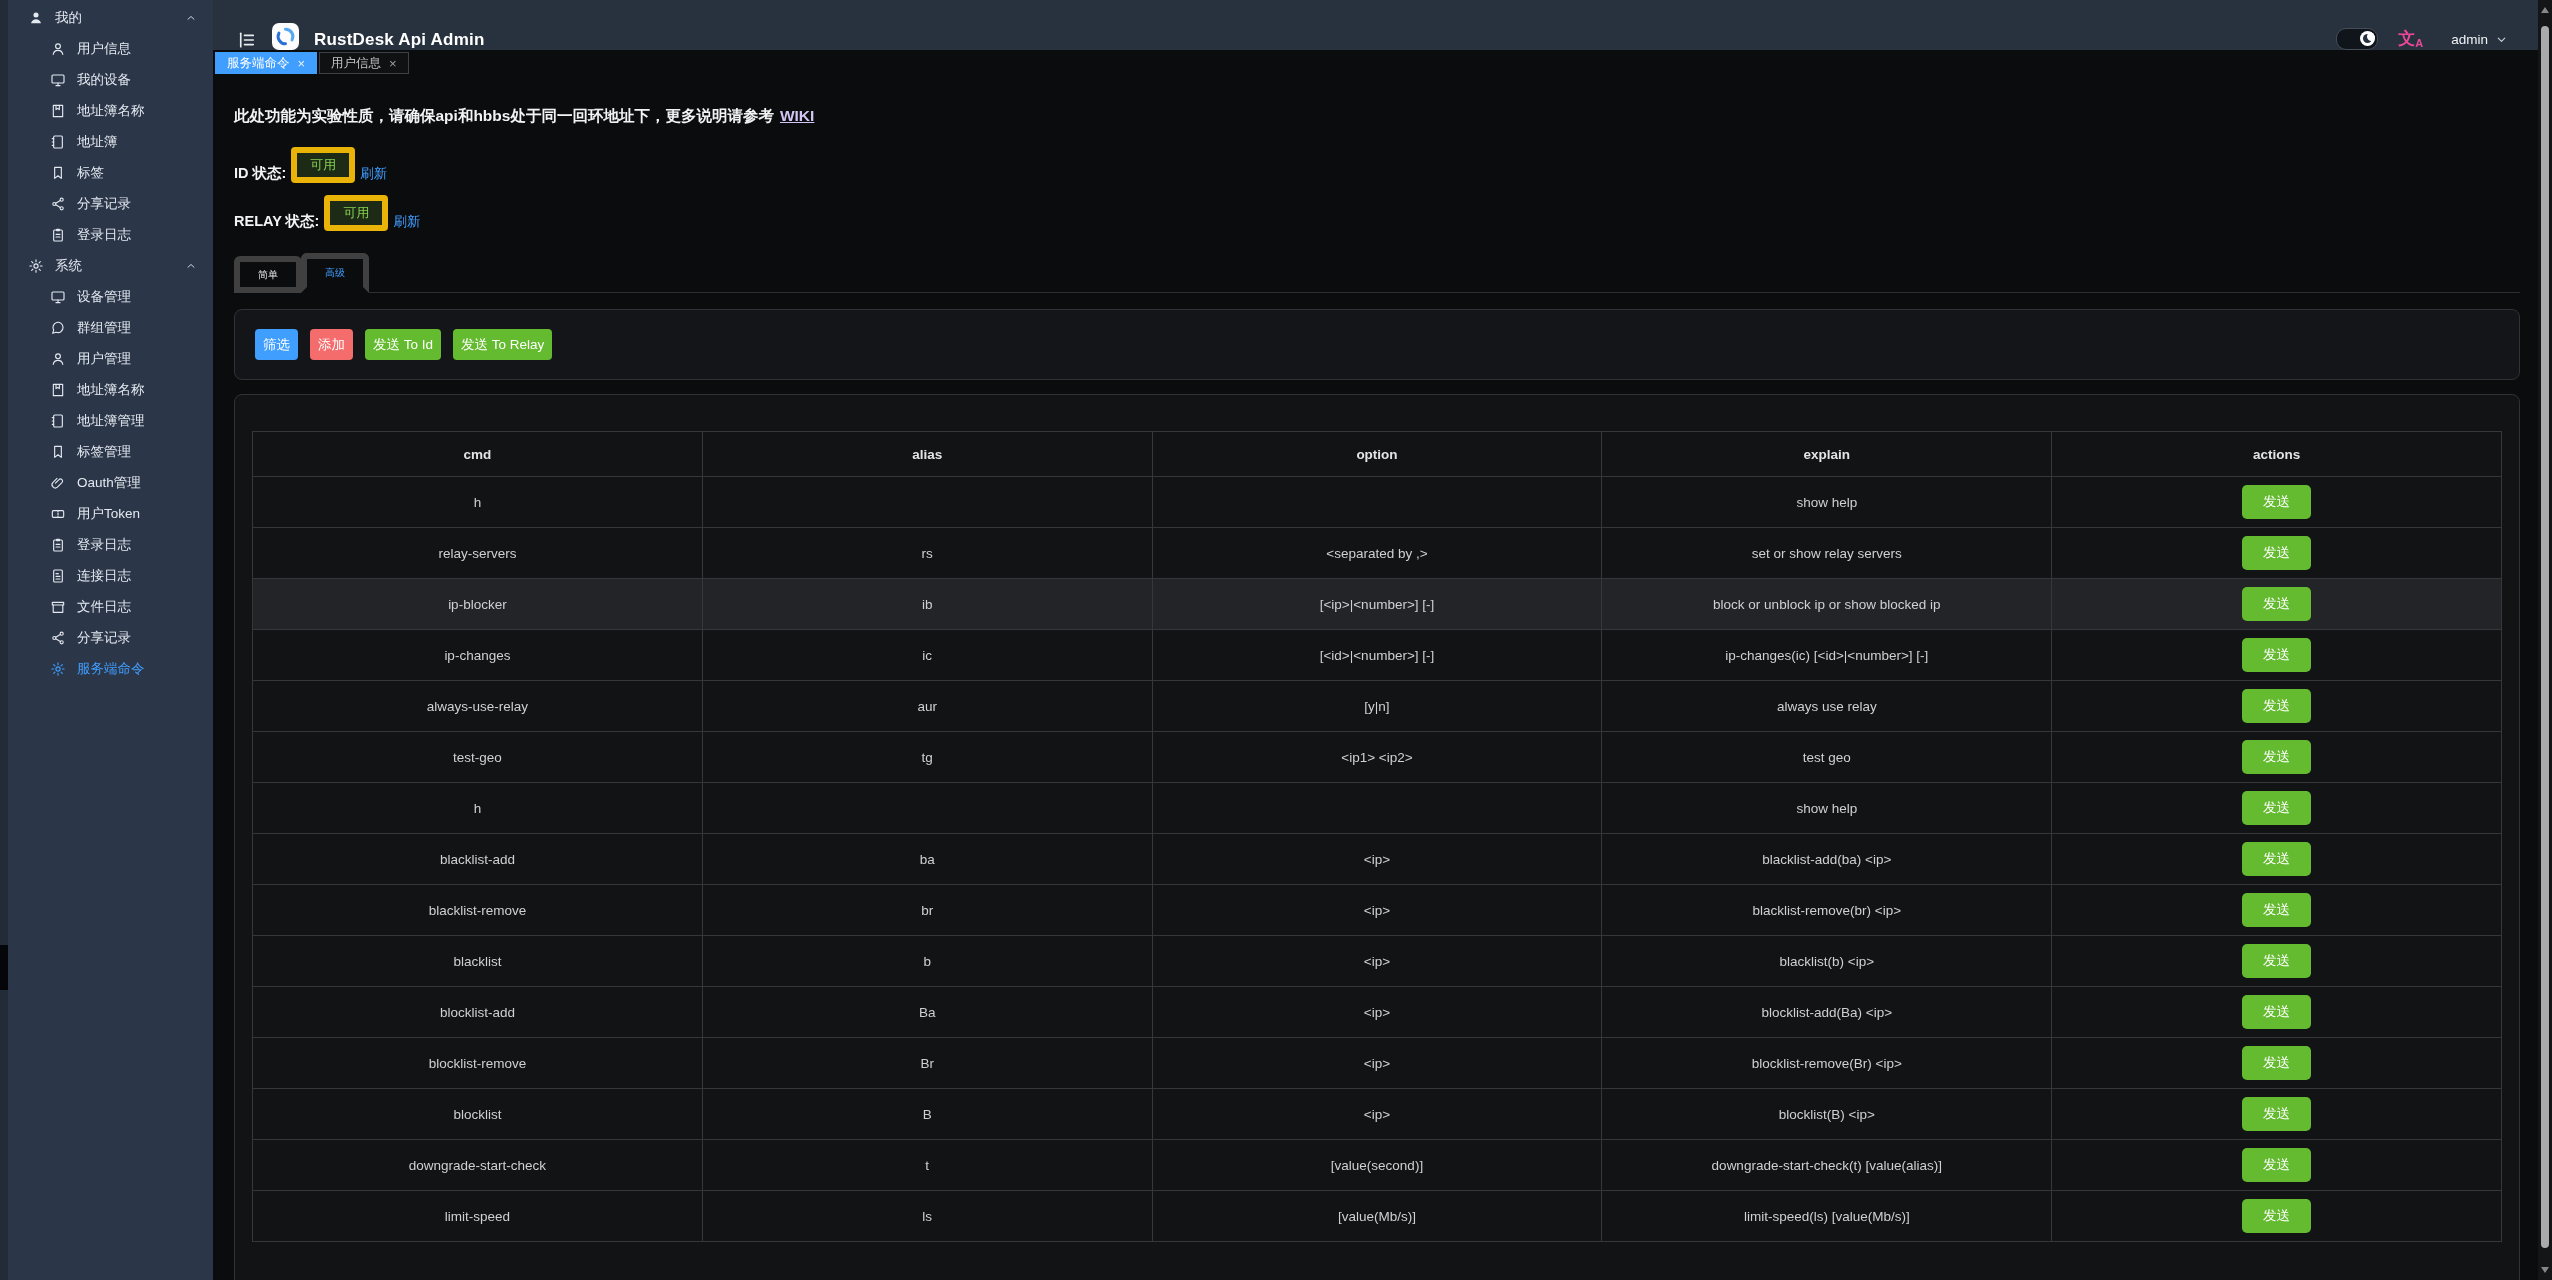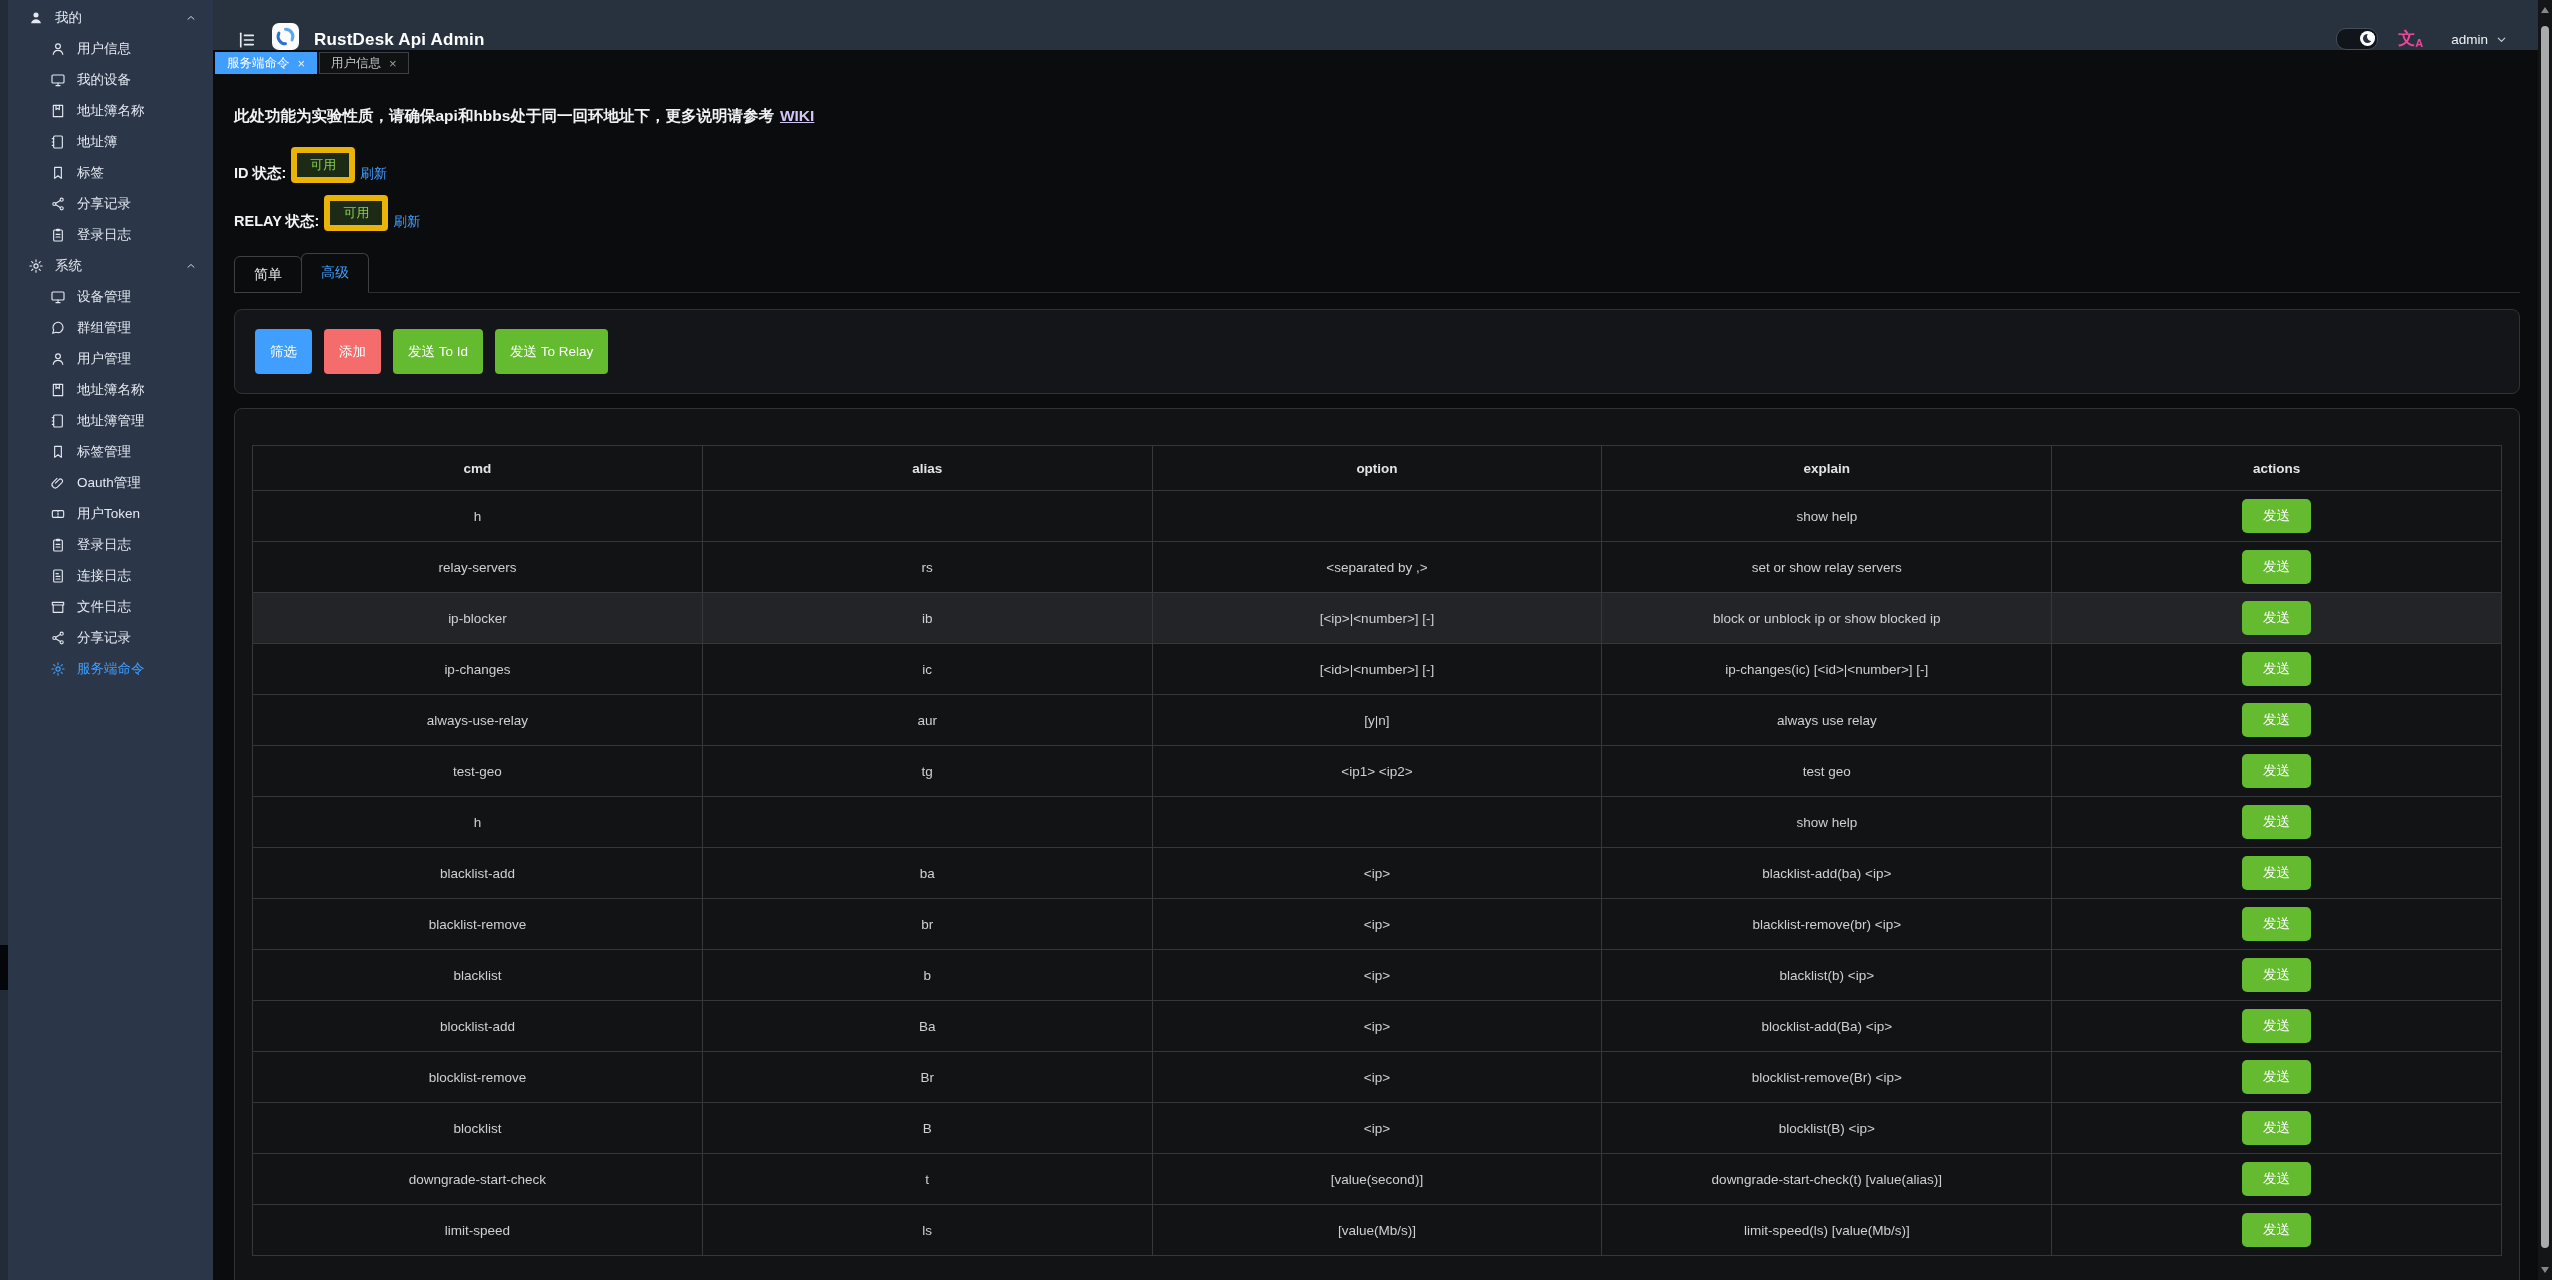--- a/index.html
+++ b/index.html
@@ -57,28 +57,28 @@
   .notice{margin-top:32px;font-size:15.5px;font-weight:bold;color:#f3f3f4;}
   .notice a{color:#d3c6f6;text-decoration:underline;cursor:pointer;margin-left:6px;}
   .status-row{display:flex;align-items:flex-end;gap:5px;margin-top:30px;height:26px;}
   .status-row + .status-row{margin-top:22px;}
   .status-label{font-size:14.5px;font-weight:bold;color:#f2f3f4;}
   .badge{font-size:13px;color:#83cf50;background:#1c2a16;border:6px solid #eab308;border-radius:4px;
          padding:4px 13px;line-height:1.2;}
   .refresh{font-size:13.5px;color:#409eff;cursor:pointer;}
 
   .vtabs{display:flex;align-items:flex-end;margin-top:22px;border-bottom:1px solid #2d3033;}
-  .vtab{width:68px;height:37px;display:flex;align-items:center;justify-content:center;font-size:14px;
-        color:#e9e9ea;border:1px solid #404040;border-radius:6px 6px 0 0;margin-bottom:-1px;cursor:pointer;box-sizing:border-box;}
+  .vtab{width:68px;height:37px;display:flex;align-items:center;justify-content:center;font-size:10px;
+        color:#e9e9ea;border:6px solid #404040;border-radius:6px 6px 0 0;margin-bottom:-1px;cursor:pointer;box-sizing:border-box;}
   .vtab + .vtab{margin-left:-1px;}
   .vtab.active{height:40px;color:#409eff;border-bottom-color:#0b0c0d;background:#0b0c0d;}
 
   .card{border:1px solid #303236;border-radius:8px;background:#141518;}
   .card-buttons{margin-top:16px;padding:19px 20px;display:flex;gap:12px;}
-  .btn{border:none;border-radius:4px;color:#ffffff;font-size:13.5px;height:45px;padding:0 15px;
+  .btn{border:none;border-radius:4px;color:#ffffff;font-size:13.5px;height:31px;padding:0 8px;
        cursor:pointer;font-family:inherit;line-height:31px;}
   .card-table{margin-top:14px;padding:36px 17px 20px 17px;height:1400px;box-sizing:border-box;background:#121315;}
 
   table{width:100%;border-collapse:collapse;table-layout:fixed;}
   th,td{border:1px solid #35373a;text-align:center;font-size:13.5px;overflow:hidden;white-space:nowrap;}
   th{height:42px;font-weight:bold;color:#e3e4e6;}
   td{height:48px;color:#cfd0d3;}
   tr.hl td{background:#222427;}
   .send-btn{background:#64bb2f;border:none;border-radius:5px;color:#fff;font-size:13.5px;
             padding:8px 21px;cursor:pointer;font-family:inherit;}

